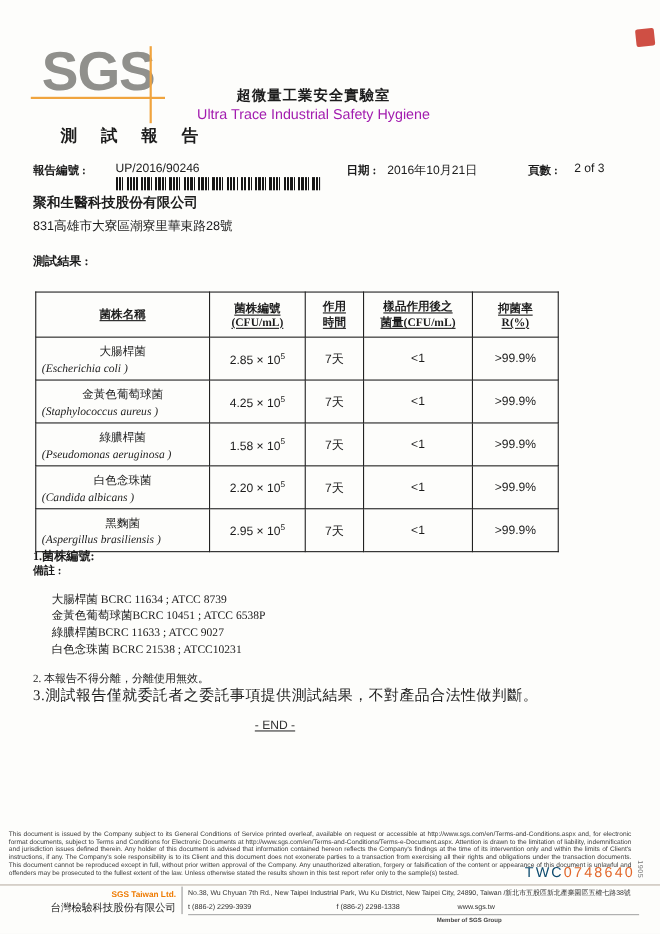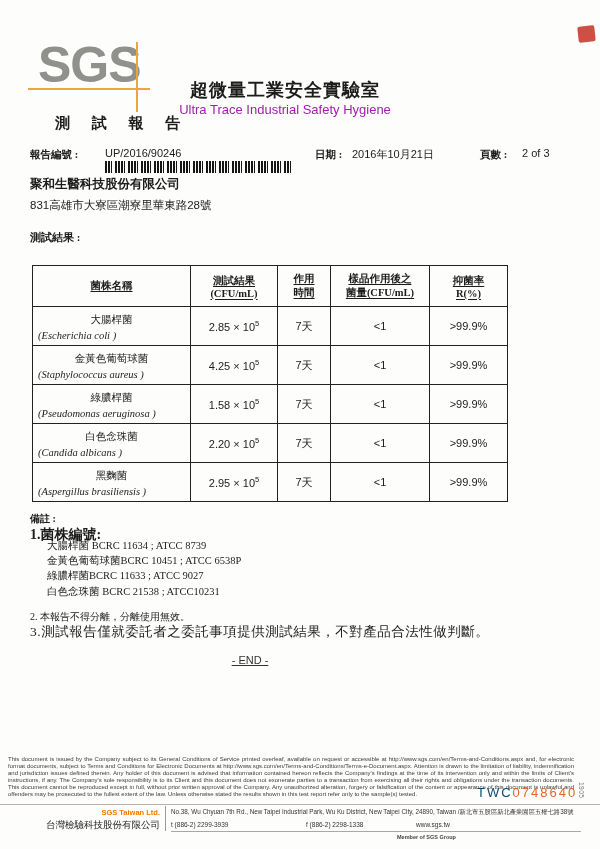--- a/index.html
+++ b/index.html
@@ -5,21 +5,21 @@
   html,body{margin:0;padding:0;background:#e8e8e8;}
   .page{position:relative;width:600px;height:849px;background:#fdfdfb;overflow:hidden;
         font-family:"Liberation Sans",sans-serif;color:#1c1c1c;margin:0 auto;}
 
   
   .sgs-logo{position:absolute;left:38px;top:40px;font-size:50px;font-weight:bold;
             color:#90908c;letter-spacing:-1px;line-height:1;}
   .logo-hline{position:absolute;left:28px;top:88px;width:122px;height:2px;background:#f0a43e;}
   .logo-vline{position:absolute;left:136px;top:42px;width:2px;height:70px;background:#f0a43e;}
   .lab-titles{position:absolute;left:155px;top:78px;width:260px;text-align:center;}
-  .lab-zh{font-family:"Liberation Serif",serif;font-weight:bold;font-size:18px;letter-spacing:1px;}
+  .lab-zh{font-family:"Liberation Serif",serif;font-weight:bold;font-size:13px;letter-spacing:1px;}
   .lab-en{font-size:13px;margin-top:0;color:#a21caf;}
   .doc-title{position:absolute;left:55px;top:114px;font-size:15px;font-weight:bold;
              letter-spacing:9px;font-family:"Liberation Serif",serif;}
   .stamp{position:absolute;left:578px;top:26px;width:17px;height:16px;background:#c8372a;
          border-radius:2px;transform:rotate(-6deg);opacity:.88;}
 
   
   .meta-row{position:absolute;left:30px;top:147px;width:560px;height:14px;font-size:11px;}
   .meta-row .lab{font-family:"Liberation Serif",serif;font-weight:bold;font-size:10.5px;}
   .m-rlabel{position:absolute;left:0;top:1px;}
@@ -48,21 +48,21 @@
   .rtable td{height:38px;vertical-align:middle;text-align:center;font-size:11px;}
   .rtable td.strain{text-align:center;}
   .strain .zh{font-family:"Liberation Serif",serif;font-size:10.5px;margin-top:2px;}
   .strain .la{font-family:"Liberation Serif",serif;font-style:italic;font-size:10.5px;
               text-align:left;padding-left:5px;margin-top:3px;}
   .rtable sup{font-size:7.5px;}
 
   
   .note{position:absolute;left:30px;font-family:"Liberation Serif",serif;}
   .n-label{top:512px;font-size:10px;font-weight:bold;}
-  .n-item1{top:526px;font-size:14px;font-weight:bold;}
+  .n-item1{top:498px;font-size:11px;font-weight:bold;}
   .n-strains{top:538px;left:47px;font-size:10.5px;line-height:15.2px;font-weight:normal;}
   .n-item2{top:610px;font-size:10px;}
   .n-item3{top:623px;font-size:13.5px;letter-spacing:0.5px;}
   .end-mark{position:absolute;left:0;top:654px;width:500px;text-align:center;font-size:11px;color:#333;text-decoration:underline;}
 
   
   .legal{position:absolute;left:8px;top:756px;width:566px;font-size:6px;line-height:7.1px;
          text-align:justify;color:#3c3c3c;}
   .twc{position:absolute;left:477px;top:785px;font-size:13px;letter-spacing:2px;white-space:nowrap;}
   .twc .pfx{color:#0c4a6e;}
@@ -120,21 +120,21 @@
     <colgroup>
       <col style="width:158px">
         <col style="width:87px">
         <col style="width:53px">
       <col style="width:99px">
         <col style="width:78px">
     </colgroup>
     <thead>
       <tr>
         <th><span class="u">菌株名稱</span></th>
-        <th><span class="u">測試結果 (CFU/mL)</span></th>
+        <th><span class="u">菌株編號 (CFU/mL)</span></th>
         <th><span class="u">作用時間</span></th>
         <th><span class="u">樣品作用後之菌量(CFU/mL)</span></th>
         <th><span class="u">抑菌率R(%)</span></th>
       </tr>
     </thead>
     <tbody>
       <tr>
         <td class="strain">
           <div class="zh">大腸桿菌</div>
           <div class="la">(Escherichia coli )</div>

